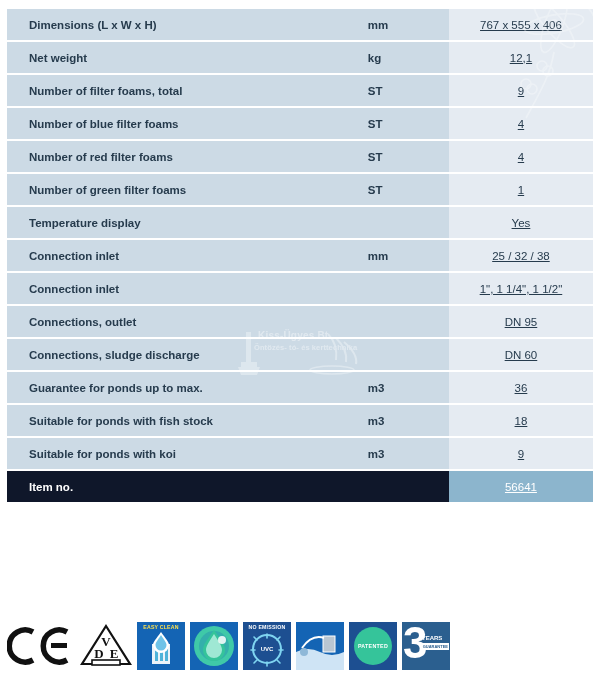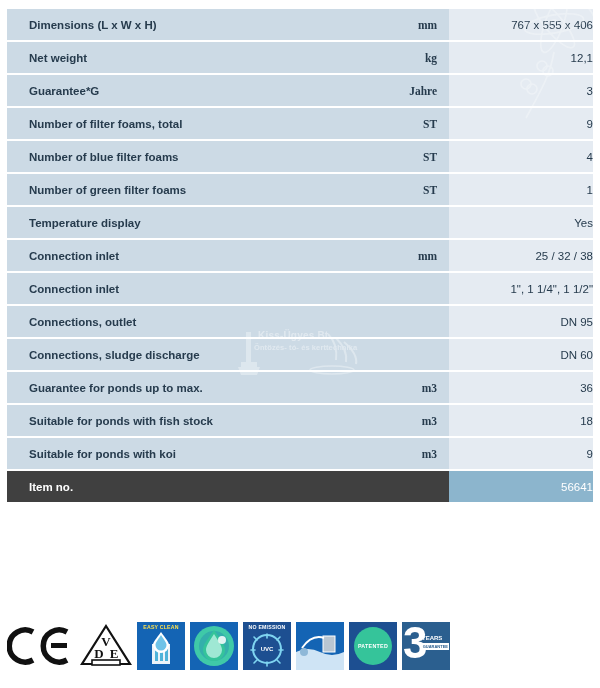--- a/index.html
+++ b/index.html
@@ -83,36 +83,35 @@
     border: none;
   }
   .c-label {
     width: 360px;
     padding-left: 22px !important;
     text-align: left;
   }
   .c-unit {
     width: 73px;
     padding-right: 12px !important;
-    text-align: right;
     font-weight: bold !important;
-    font-family: Liberation Serif, serif;
   }
   .c-value {
     width: 153px;
-    text-align: right;
+    text-align: center;
     background: #e5ebf2 !important;
     font-weight: normal !important;
     color: #3d4f5e;
     border-left: 2px solid #ffffff;
+    text-decoration: underline;
   }
 
   
   .spec-row.highlight td {
-    background: #404040;
+    background: #0f172a;
     color: #ffffff;
   }
   .spec-row.highlight .c-value {
     background: #8cb5cd !important;
     color: #ffffff;
   }
 
   
   .badge-strip {
     position: absolute;
@@ -291,31 +290,31 @@
           <td class="c-label">Dimensions (L x W x H)</td>
           <td class="c-unit">mm</td>
           <td class="c-value">767 x 555 x 406</td>
         </tr>
         <tr class="spec-row">
           <td class="c-label">Net weight</td>
           <td class="c-unit">kg</td>
           <td class="c-value">12,1</td>
         </tr>
         <tr class="spec-row">
-          <td class="c-label">Guarantee*G</td>
-          <td class="c-unit">Jahre</td>
-          <td class="c-value">3</td>
-        </tr>
-        <tr class="spec-row">
           <td class="c-label">Number of filter foams, total</td>
           <td class="c-unit">ST</td>
           <td class="c-value">9</td>
         </tr>
         <tr class="spec-row">
           <td class="c-label">Number of blue filter foams</td>
+          <td class="c-unit">ST</td>
+          <td class="c-value">4</td>
+        </tr>
+        <tr class="spec-row">
+          <td class="c-label">Number of red filter foams</td>
           <td class="c-unit">ST</td>
           <td class="c-value">4</td>
         </tr>
         <tr class="spec-row">
           <td class="c-label">Number of green filter foams</td>
           <td class="c-unit">ST</td>
           <td class="c-value">1</td>
         </tr>
         <tr class="spec-row">
           <td class="c-label">Temperature display</td>

